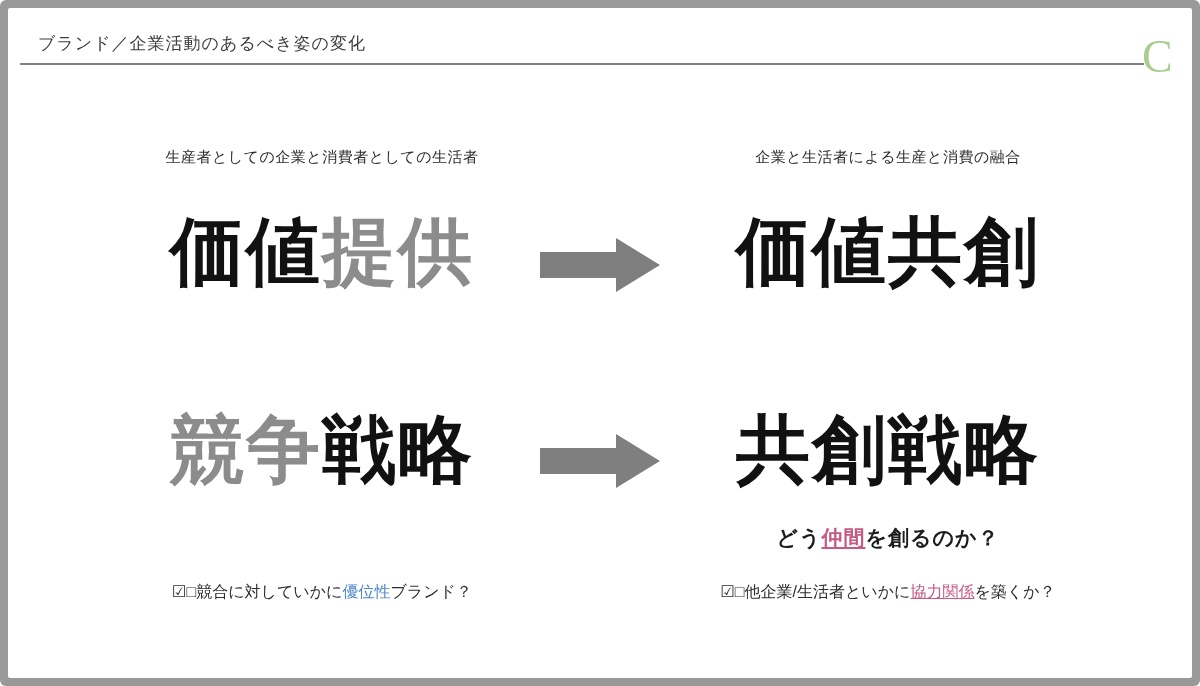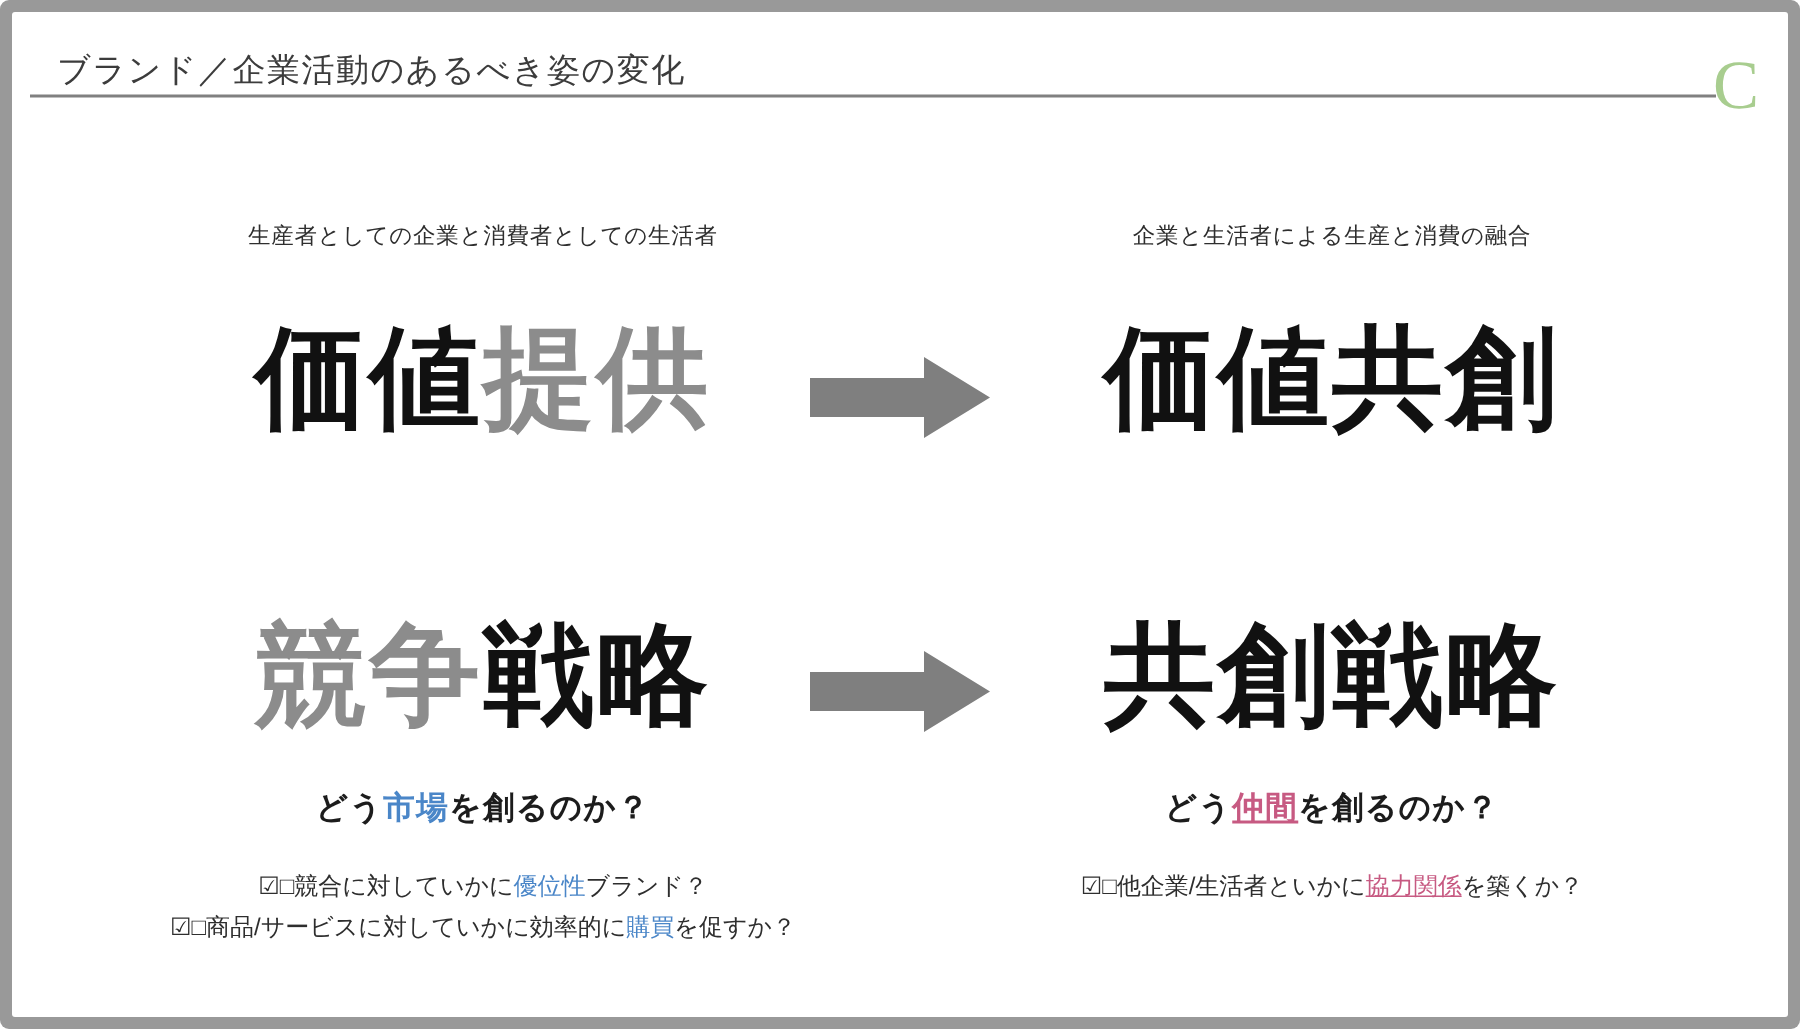--- a/index.html
+++ b/index.html
@@ -10,21 +10,21 @@
   }
   .frame{
     position:absolute;inset:0;background:#999999;border-radius:6px;
   }
   .slide{
     position:absolute;left:8px;top:8px;right:8px;bottom:8px;
     background:#ffffff;border-radius:2px;
   }
   .abs{position:absolute;}
   .title{
-    left:30px;top:24px;font-size:22px;color:#3c3c3c;letter-spacing:1px;
+    left:30px;top:24px;font-size:17px;color:#3c3c3c;letter-spacing:1px;
     white-space:nowrap;
   }
   .divider{
     left:12px;top:55px;width:1124px;height:2px;background:#808080;
   }
   .logo{
     left:1134px;top:26px;font-family:"Liberation Serif","DejaVu Serif",serif;
     font-size:46px;color:#a8cd8f;line-height:1;
   }
   .col{width:560px;text-align:center;}
@@ -68,33 +68,27 @@
     <div class="abs col col-right headline row1">価値共創</div>
 
     <div class="abs col col-left headline row2">
       <span class="gray">競争</span><span>戦略</span>
     </div>
     <svg class="abs arrow arrow2" viewBox="0 0 122 58">
       <polygon points="0,16 76,16 76,2 120,29 76,56 76,42 0,42" fill="#7f7f7f"></polygon>
     </svg>
     <div class="abs col col-right headline row2">共創戦略</div>
 
-    <div class="abs col col-left sub">
-      <span>どう</span><span class="blue">市場</span><span>を創るのか？</span>
-    </div>
     <div class="abs col col-right sub">
       <span>どう</span><span class="pink">仲間</span><span>を創るのか？</span>
     </div>
 
     <div class="abs col col-left bullets">
       <div>
         <span>☑□</span><span>競合に対していかに</span><span class="blue">優位性</span><span>ブランド？</span>
-      </div>
-      <div>
-        <span>☑□</span><span>商品/サービスに対していかに効率的に</span><span class="blue">購買</span><span>を促すか？</span>
       </div>
     </div>
     <div class="abs col col-right bullets">
       <div>
         <span>☑□</span><span>他企業/生活者といかに</span><span class="pink">協力関係</span><span>を築くか？</span>
       </div>
     </div>
 
   </div>
 </div>

